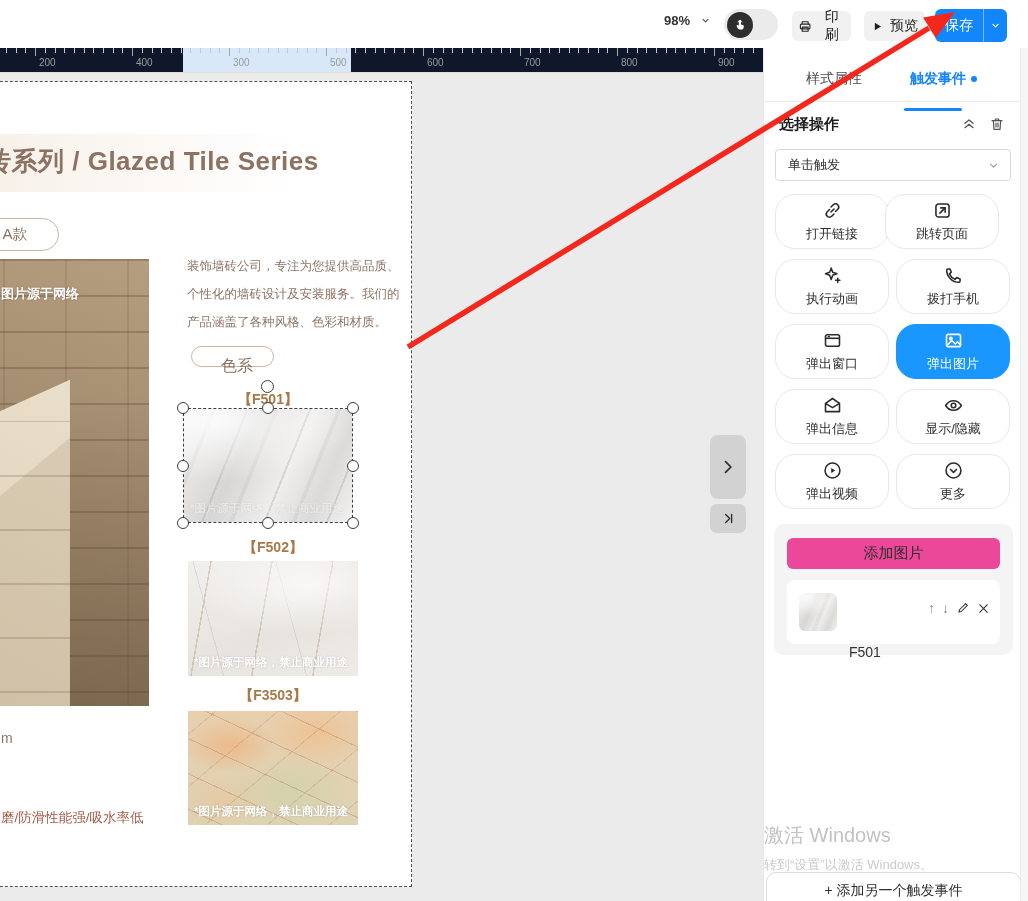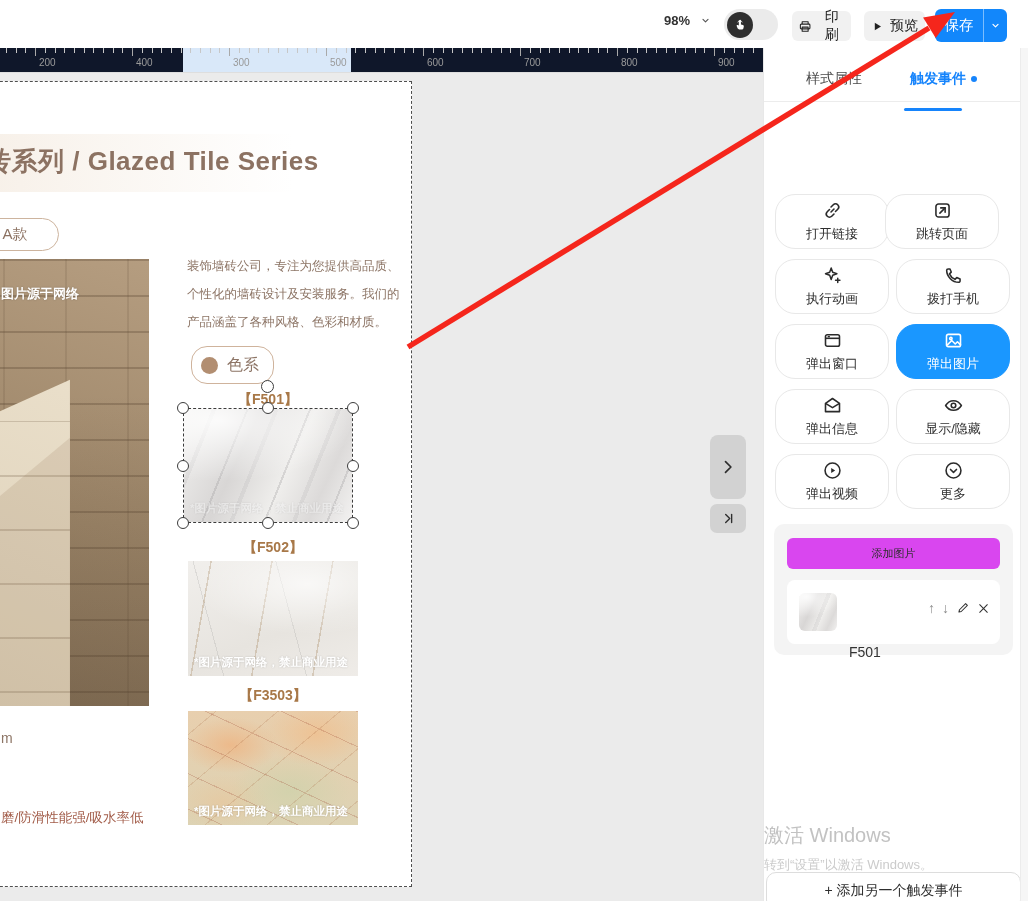--- a/index.html
+++ b/index.html
@@ -53,23 +53,23 @@
      background:repeating-linear-gradient(180deg,rgba(125,105,82,.28) 0 1.5px,transparent 1.5px 54px),
                 linear-gradient(205deg,#efe5d2,#dccfb6);}
   .hero .pshade{position:absolute;inset:0;clip-path:polygon(0 64%,62% 40%,62% 100%,0 100%);
      background:rgba(140,112,82,.16);}
   .hero .rshade{position:absolute;inset:0;clip-path:polygon(62% 27%,100% 18%,100% 100%,62% 100%);
      background:linear-gradient(180deg,rgba(60,45,30,0) 30%,rgba(60,45,30,.22));}
   .hero .wm{position:absolute;left:60px;top:26px;color:#fff;font-size:13px;font-weight:700;
      text-shadow:0 0 2px rgba(0,0,0,.25);}
   .desc{position:absolute;left:246px;margin:0;font-size:12.5px;color:#8d7566;white-space:nowrap;}
   .d1{top:176px}.d2{top:204px}.d3{top:232px}
-  .badge-color{position:absolute;left:250px;top:264px;width:83px;height:38px;border:1px solid #cfb39c;
+  .badge-color{position:absolute;left:250px;top:264px;width:83px;height:21px;border:1px solid #cfb39c;
      border-radius:16px;background:#fff;display:flex;align-items:center;gap:9px;padding-left:9px;
-     box-sizing:border-box;font-size:16px;color:#8d7566;}
+     box-sizing:border-box;font-size:16px;color:#8d7566;flex-direction:column;}
   .badge-color .dot{width:17px;height:17px;border-radius:50%;background:#b28e71;}
   .tile-label{position:absolute;text-align:center;font-size:14px;font-weight:700;color:#a87848;}
   .tl1{left:243px;top:309px;width:168px;}
   .tl2{left:247px;top:457px;width:170px;}
   .tl3{left:247px;top:605px;width:170px;}
   .tile-img{position:absolute;}
   .t1{left:243px;top:327px;width:168px;height:113px;}
   .t2{left:247px;top:479px;width:170px;height:115px;}
   .t3{left:247px;top:629px;width:170px;height:114px;}
   .tile-img .wm{position:absolute;left:6px;bottom:6px;color:#fff;font-size:11.5px;font-weight:700;
@@ -133,22 +133,22 @@
      border-radius:20px;display:flex;flex-direction:column;align-items:center;justify-content:center;
      gap:4px;font-size:13px;color:#2e2e2e;cursor:pointer;font-family:inherit;box-sizing:border-box;}
   .action svg{display:block;}
   .a0{left:0;top:0}.a1{left:110px;top:0}
   .a2{left:0;top:65px}.a3{left:121px;top:65px}
   .a4{left:0;top:130px}.a5{left:121px;top:130px}
   .a6{left:0;top:195px}.a7{left:121px;top:195px}
   .a8{left:0;top:260px}.a9{left:121px;top:260px}
   .action.sel{background:#1a97ff;border-color:#1a97ff;color:#fff;}
   .subpanel{position:absolute;left:10px;top:476px;width:239px;height:131px;background:#f4f4f4;border-radius:10px;}
-  .addimg{position:absolute;left:13px;top:14px;width:213px;height:31px;background:#d946ef;border:none;
-     border-radius:6px;font-size:11px;color:#2e2e2e;cursor:pointer;font-family:inherit;}
+  .addimg{position:absolute;left:13px;top:14px;width:213px;height:31px;background:#ec4899;border:none;
+     border-radius:6px;font-size:15px;color:#2e2e2e;cursor:pointer;font-family:inherit;}
   .imgrow{position:absolute;left:13px;top:56px;width:213px;height:64px;background:#fff;border-radius:8px;}
   .imgrow .thumb{position:absolute;left:12px;top:13px;width:38px;height:38px;border-radius:6px;}
   .imgrow .name{position:absolute;left:62px;top:24px;font-size:14px;color:#333;margin-top:40px;}
   .imgrow .acticons{position:absolute;right:10px;top:20px;display:flex;align-items:center;gap:7px;}
   .imgrow .acticons button{background:none;border:none;padding:0;cursor:pointer;color:#8c8c8c;
      font-size:14px;display:flex;align-items:center;font-family:inherit;}
   .imgrow .acticons .dark{color:#333;}
   .addtrigger{position:absolute;left:2px;top:824px;width:255px;height:38px;background:#fff;
      border:1px solid #ddd;border-radius:10px;font-size:14px;color:#2e2e2e;cursor:pointer;font-family:inherit;}
   
@@ -289,21 +289,47 @@
     <div class="ptabs">
       <button class="ptab style">样式属性</button>
       <button class="ptab trigger">
         <span>触发事件</span>
         <span class="tab-dot"></span>
       </button>
       <div class="tab-underline"></div>
     </div>
     <div class="pdivider"></div>
 
-
+    <div class="section-head">
+      <span class="section-title">选择操作</span>
+      <span class="spacer"></span>
+      <button class="ibtn">
+        <svg width="16" height="16" viewBox="0 0 24 24" fill="none" stroke="#555" stroke-width="2" stroke-linecap="round" stroke-linejoin="round">
+            <path d="M6 17.5l6-5 6 5"></path>
+            <path d="M6 11l6-5 6 5"></path>
+          </svg>
+      </button>
+      <button class="ibtn" style="margin-left:8px;">
+        <svg width="16" height="16" viewBox="0 0 24 24" fill="none" stroke="#555" stroke-width="1.8" stroke-linecap="round" stroke-linejoin="round">
+            <path d="M4.5 7h15"></path>
+            <path d="M9.5 7V4.5h5V7"></path>
+            <path d="M6.5 7l1 13h9l1-13"></path>
+            <path d="M10.5 10.5v6"></path>
+            <path d="M13.5 10.5v6"></path>
+          </svg>
+      </button>
+    </div>
+
+    <div class="dropdown">
+      <span>单击触发</span>
+      <span class="spacer"></span>
+      <svg width="13" height="13" viewBox="0 0 24 24" fill="none" stroke="#999" stroke-width="2" stroke-linecap="round" stroke-linejoin="round">
+          <path d="M6.5 9.5 12 15l5.5-5.5"></path>
+        </svg>
+    </div>
 
     <div class="agrid">
       <button class="action a0">
         <svg width="21" height="21" viewBox="0 0 24 24" fill="none" stroke="#2b2b2b" stroke-width="1.8" stroke-linecap="round" stroke-linejoin="round">
             <path d="M10.3 13.7l3.4-3.4"></path>
             <path d="M8.6 10.9 6 13.5a3.6 3.6 0 0 0 5.1 5.1l2.6-2.6"></path>
             <path d="M15.4 13.1 18 10.5a3.6 3.6 0 0 0-5.1-5.1l-2.6 2.6"></path>
           </svg>
         <span>打开链接</span>
       </button>

